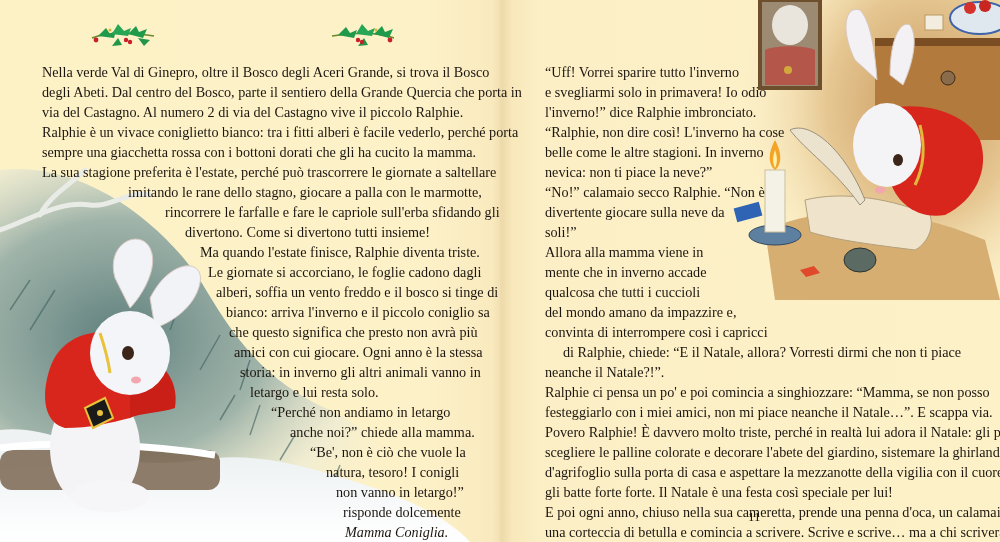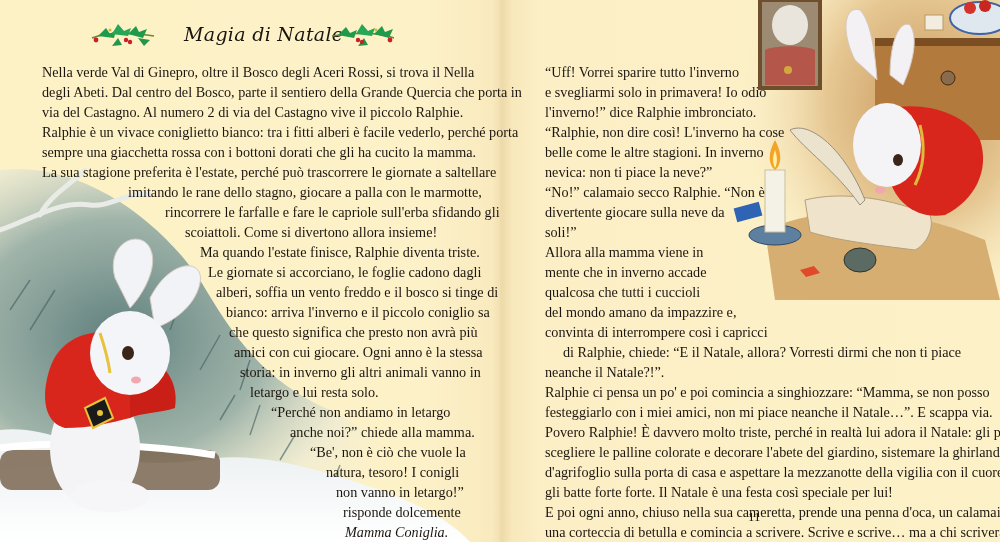--- a/index.html
+++ b/index.html
@@ -142,44 +142,43 @@
       <path d="M10 14 l8 -8 l4 6 l6 -4 l-2 8 Z" fill="#1f9a4a"></path>
       <path d="M24 12 l6 -10 l6 7 l7 -3 l-3 8 Z" fill="#27a656"></path>
       <path d="M40 12 l8 -8 l3 6 l8 -3 l-4 9 Z" fill="#1f9a4a"></path>
       <path d="M30 16 l-6 8 l10 -1 Z" fill="#23964a"></path>
       <path d="M50 16 l6 8 l6 -6 Z" fill="#23964a"></path>
       <circle cx="8" cy="18" r="2.4" fill="#c8202a"></circle>
       <circle cx="38" cy="18" r="2.2" fill="#c8202a"></circle>
       <circle cx="42" cy="20" r="2.2" fill="#c8202a"></circle>
       <circle cx="22" cy="8" r="1.5" fill="#d8b33a"></circle>
     </svg>
-    <span class="title">Magia di Natale</span>
     <svg class="holly holly-r" viewBox="0 0 70 28">
       <path d="M4 14 C26 10 50 10 66 16" stroke="#6b8a2a" stroke-width="1.5" fill="none"></path>
       <path d="M10 13 l8 -8 l4 6 l7 -3 l-3 8 Z" fill="#1f9a4a"></path>
       <path d="M28 12 l6 -10 l6 7 l7 -3 l-3 8 Z" fill="#27a656"></path>
       <path d="M46 12 l8 -8 l3 6 l8 -3 l-4 9 Z" fill="#1f9a4a"></path>
       <path d="M36 16 l-6 8 l10 -1 Z" fill="#23964a"></path>
       <circle cx="30" cy="18" r="2.2" fill="#c8202a"></circle>
       <circle cx="34" cy="20" r="2.2" fill="#c8202a"></circle>
       <circle cx="62" cy="18" r="2.4" fill="#c8202a"></circle>
       <circle cx="48" cy="8" r="1.5" fill="#d8b33a"></circle>
     </svg>
   </div>
 
   <div id="left-text">
-    <div class="line" style="left: 42px; top: 62px;">Nella verde Val di Ginepro, oltre il Bosco degli Aceri Rossi, si trova il Nella</div>
+    <div class="line" style="left: 42px; top: 62px;">Nella verde Val di Ginepro, oltre il Bosco degli Aceri Grande, si trova il Bosco</div>
     <div class="line" style="left: 42px; top: 82px;">degli Abeti. Dal centro del Bosco, parte il sentiero della Grande Quercia che porta in</div>
     <div class="line" style="left: 42px; top: 102px;">via del Castagno. Al numero 2 di via del Castagno vive il piccolo Ralphie.</div>
     <div class="line" style="left: 42px; top: 122px;">Ralphie è un vivace coniglietto bianco: tra i fitti alberi è facile vederlo, perché porta</div>
     <div class="line" style="left: 42px; top: 142px;">sempre una giacchetta rossa con i bottoni dorati che gli ha cucito la mamma.</div>
     <div class="line" style="left: 42px; top: 162px;">La sua stagione preferita è l'estate, perché può trascorrere le giornate a saltellare</div>
     <div class="line" style="left: 128px; top: 182px;">imitando le rane dello stagno, giocare a palla con le marmotte,</div>
     <div class="line" style="left: 165px; top: 202px;">rincorrere le farfalle e fare le capriole sull'erba sfidando gli</div>
-    <div class="line" style="left: 185px; top: 222px;">scoiattoli. Come si divertono allora insieme!</div>
+    <div class="line" style="left: 185px; top: 222px;">divertono. Come si divertono tutti insieme!</div>
     <div class="line" style="left: 200px; top: 242px;">Ma quando l'estate finisce, Ralphie diventa triste.</div>
     <div class="line" style="left: 208px; top: 262px;">Le giornate si accorciano, le foglie cadono dagli</div>
     <div class="line" style="left: 216px; top: 282px;">alberi, soffia un vento freddo e il bosco si tinge di</div>
     <div class="line" style="left: 226px; top: 302px;">bianco: arriva l'inverno e il piccolo coniglio sa</div>
     <div class="line" style="left: 229px; top: 322px;">che questo significa che presto non avrà più</div>
     <div class="line" style="left: 234px; top: 342px;">amici con cui giocare. Ogni anno è la stessa</div>
     <div class="line" style="left: 240px; top: 362px;">storia: in inverno gli altri animali vanno in</div>
     <div class="line" style="left: 250px; top: 382px;">letargo e lui resta solo.</div>
     <div class="line" style="left: 271px; top: 402px;">“Perché non andiamo in letargo</div>
     <div class="line" style="left: 290px; top: 422px;">anche noi?” chiede alla mamma.</div>

